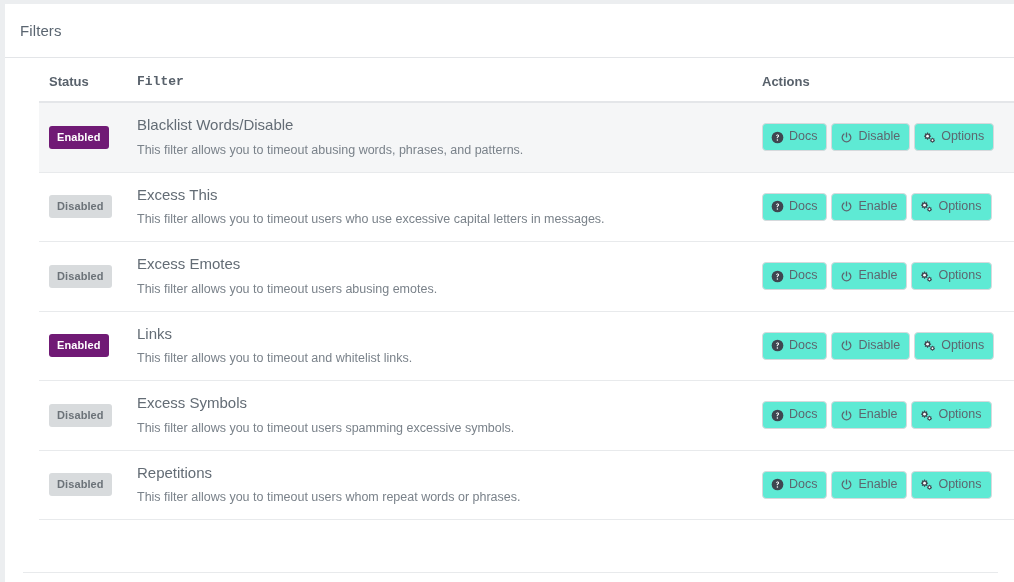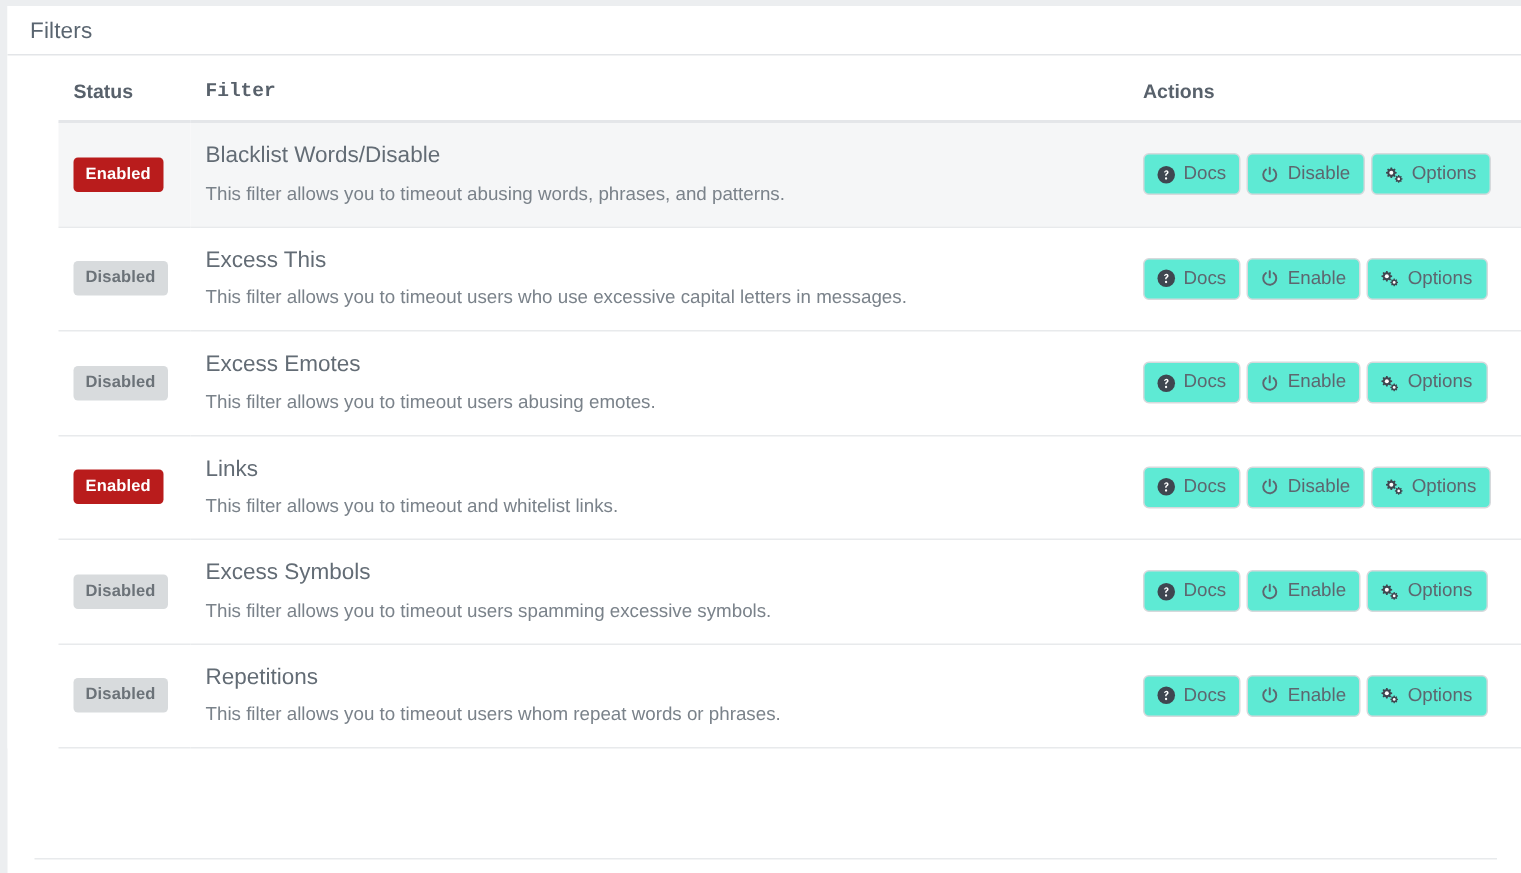--- a/index.html
+++ b/index.html
@@ -38,21 +38,21 @@
   .panel {
     position: absolute;
     left: 5px;
     top: 4px;
     width: 1009px;
     background: #ffffff;
   }
 
   
   .panel-heading {
-    height: 33px;
+    height: 54px;
     border-bottom: 1px solid #e3e5e8;
     display: flex;
     align-items: center;
     padding: 0 15px;
   }
   .panel-title {
     font-size: 15px;
     color: #5a6570;
     font-weight: 400;
     letter-spacing: 0.1px;
@@ -99,21 +99,21 @@
     display: inline-block;
     font-size: 11px;
     font-weight: bold;
     line-height: 1;
     padding: 6px 8px 6px 8px;
     border-radius: 3px;
     color: #ffffff;
     white-space: nowrap;
     letter-spacing: 0.1px;
   }
-  .badge.enabled { background: #b91c1c; color: #ffffff; }
+  .badge.enabled { background: #701a75; color: #ffffff; }
   .badge.disabled { background: #d8dbdd; color: #6b7278; }
 
   td.status-cell { padding-left: 10px; }
 
   
   .filter-name {
     font-size: 15px;
     color: #636c75;
     font-weight: 400;
     margin: 0 0 9px 0;

